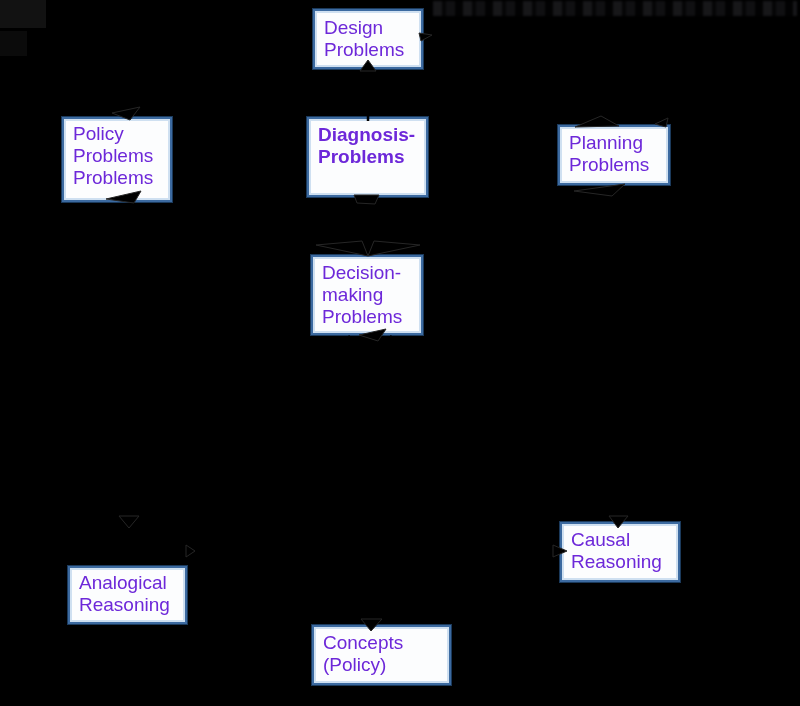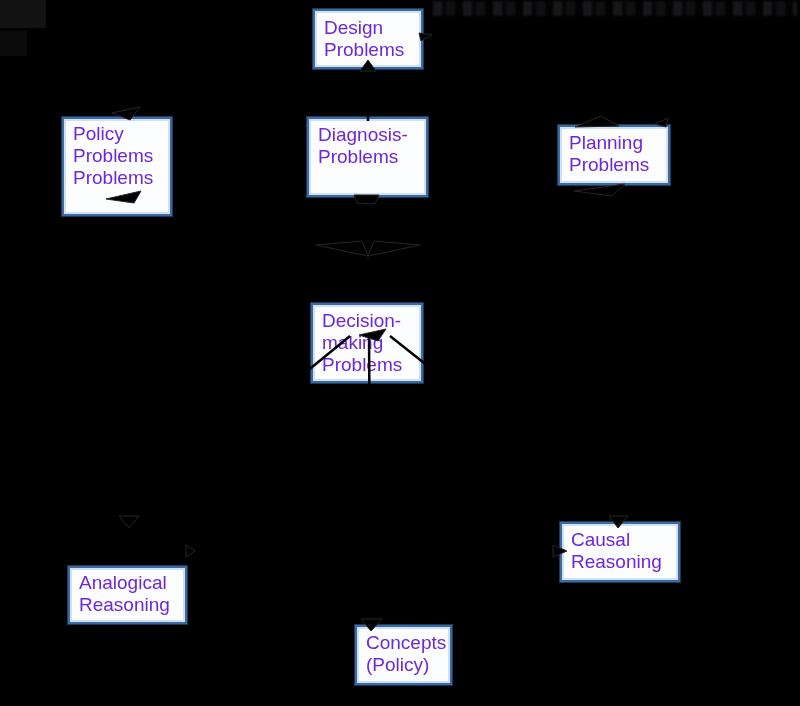--- a/index.html
+++ b/index.html
@@ -24,27 +24,27 @@
     background:#fcfdfe;
     border:2px solid #3c6aa0;
     box-shadow:0 0 0 1px #1b3a5c, inset 0 0 0 2px #cfe0f1;
     color:#6d28d9;
     font-size:19px;line-height:22px;
     padding:4px 4px 2px 9px;
     white-space:nowrap;
   }
   .node .ln{display:block;}
   #n-design     {left:313px;top:9px;  width:110px;height:60px;padding-top:6px;}
-  #n-policy     {left:62px; top:117px;width:110px;height:99px;}
-  #n-diagnosis  {left:307px;top:117px;width:121px;height:80px;padding-top:5px;}
+  #n-policy     {left:62px; top:117px;width:110px;height:85px;}
+  #n-diagnosis  {left:307px;top:117px;width:121px;height:80px;padding-top:5px;font-weight:bold;}
   #n-planning   {left:558px;top:125px;width:112px;height:60px;padding-top:5px;}
-  #n-decision   {left:311px;top:255px;width:112px;height:80px;padding-top:5px;margin-top:48px;}
+  #n-decision   {left:311px;top:255px;width:112px;height:80px;padding-top:5px;}
   #n-analogical {left:68px; top:522px;width:119px;height:58px;margin-top:44px;}
   #n-causal     {left:560px;top:522px;width:120px;height:60px;padding-top:5px;}
-  #n-concepts   {left:312px;top:625px;width:97px;height:60px;padding-top:5px;margin-left:43px;}
+  #n-concepts   {left:312px;top:625px;width:139px;height:60px;padding-top:5px;}
 </style>
 </head>
 <body>
 
 <div id="canvas">
 
   <div id="artifact-topleft" class="artifact"></div>
   <div id="artifact-topleft2" class="artifact"></div>
   <div id="artifact-smudge" class="artifact"></div>
 

